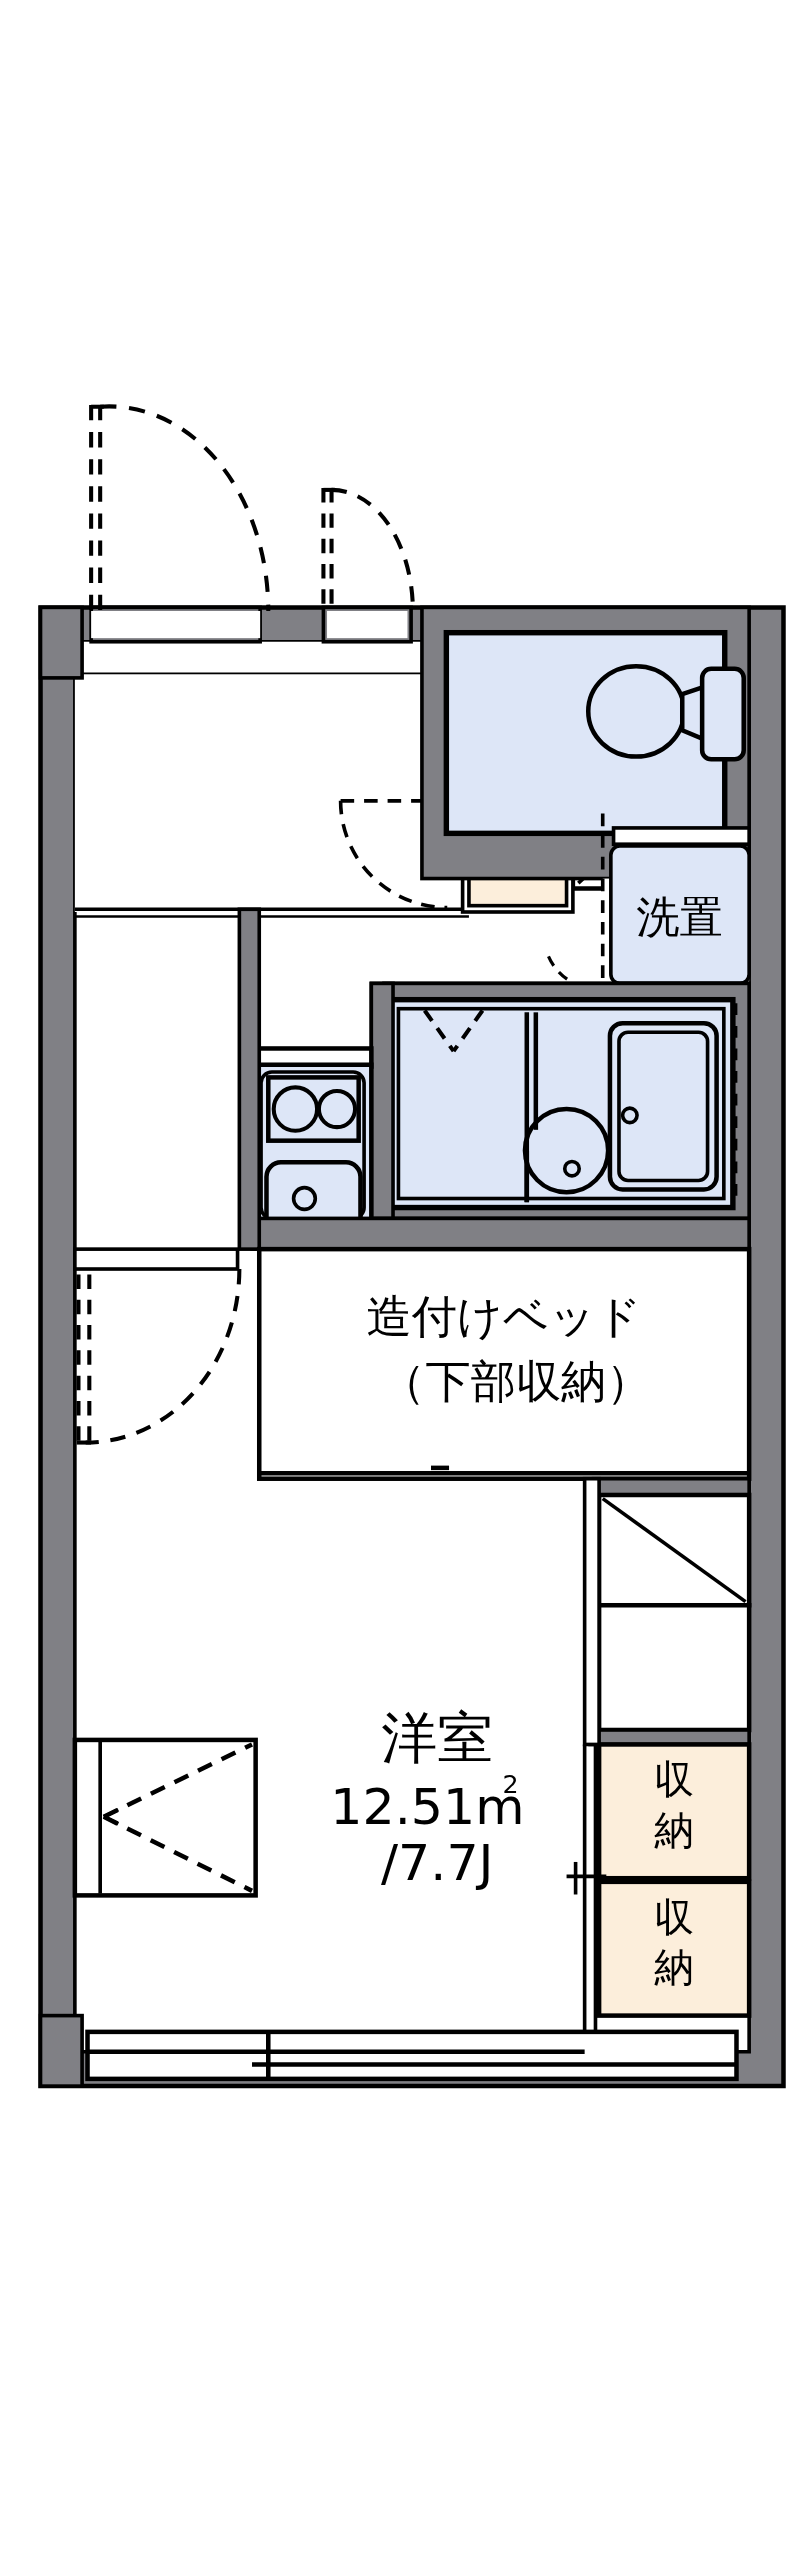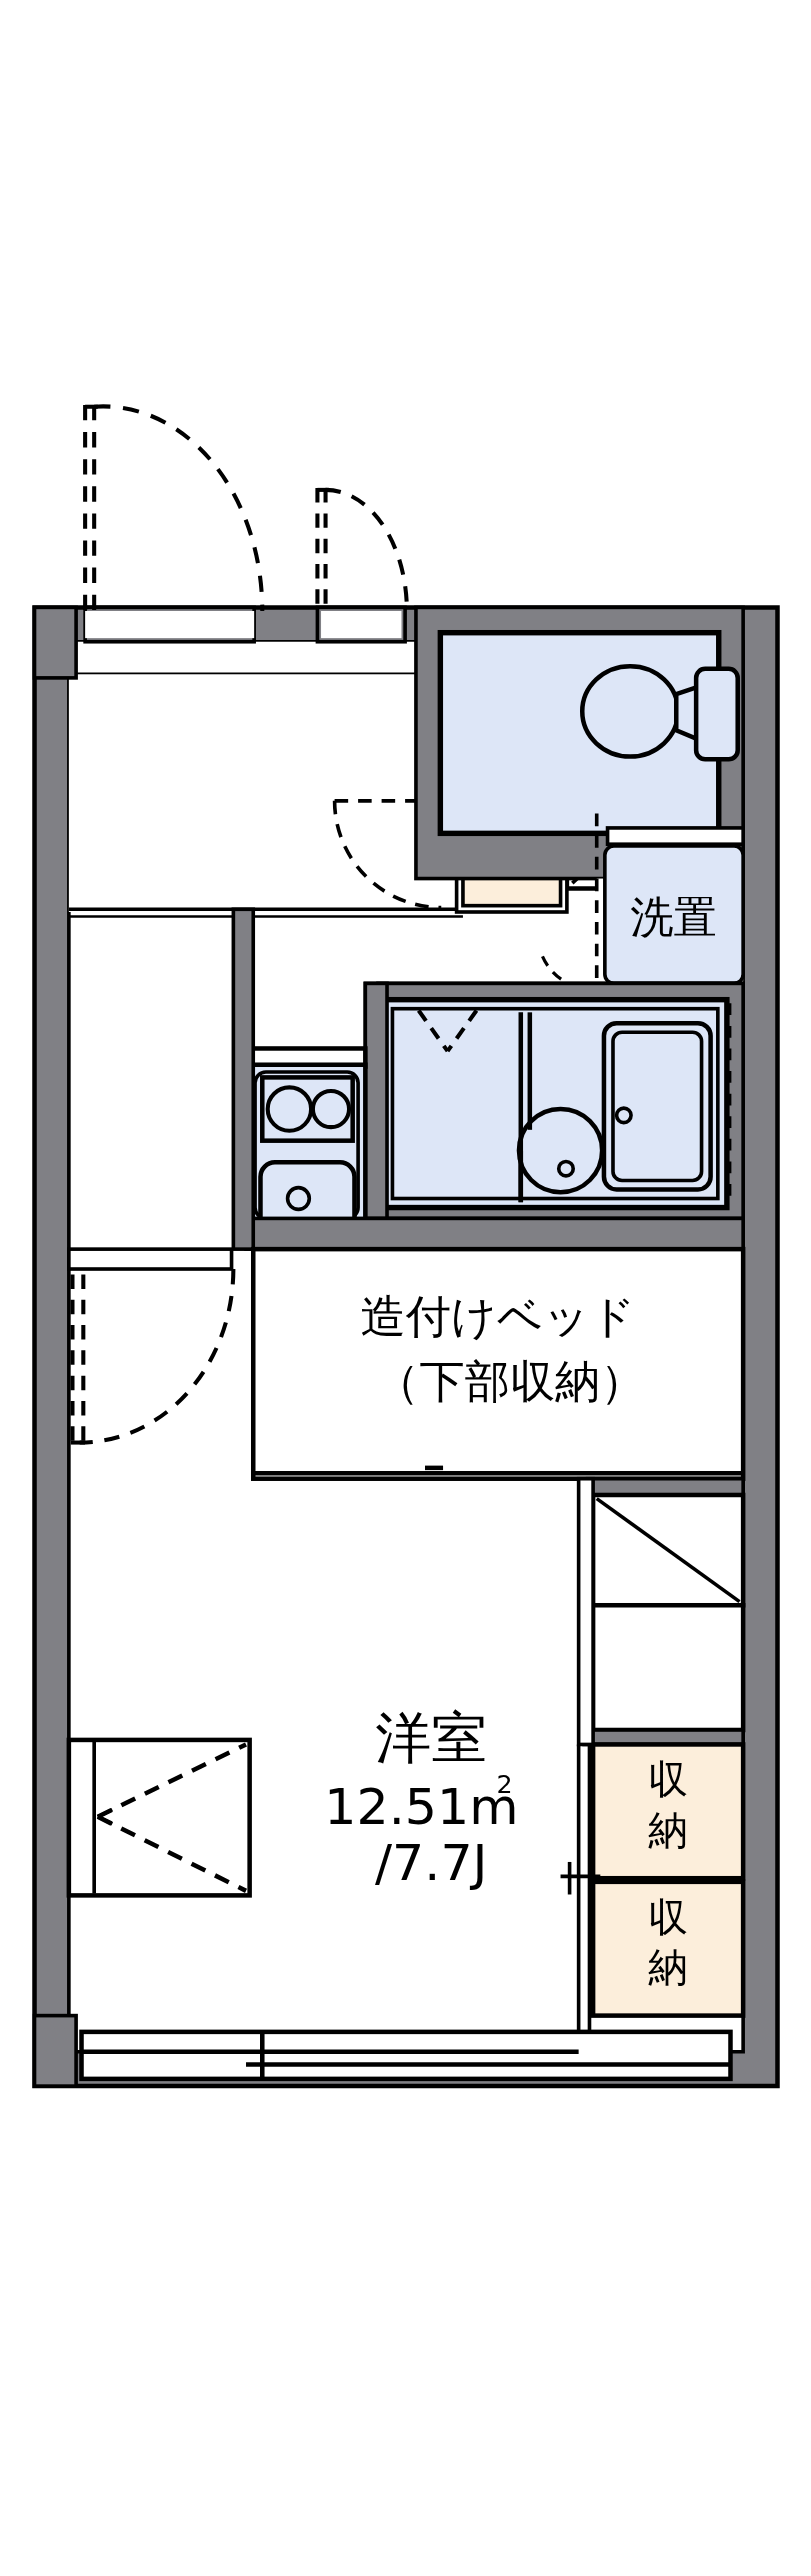--- a/index.html
+++ b/index.html
@@ -12,20 +12,21 @@
     width: 812px;
     height: 2576px;
     font-family: "Liberation Sans", "DejaVu Sans", sans-serif;
     overflow: hidden;
   }
   #plan-root {
     position: relative;
     width: 727px;
     height: 2576px;
     background: #ffffff;
+    margin-left: 6px;
   }
   #plan-svg {
     position: absolute;
     left: 0;
     top: 0;
     width: 812px;
     height: 2576px;
     display: block;
   }
   .lbl {

